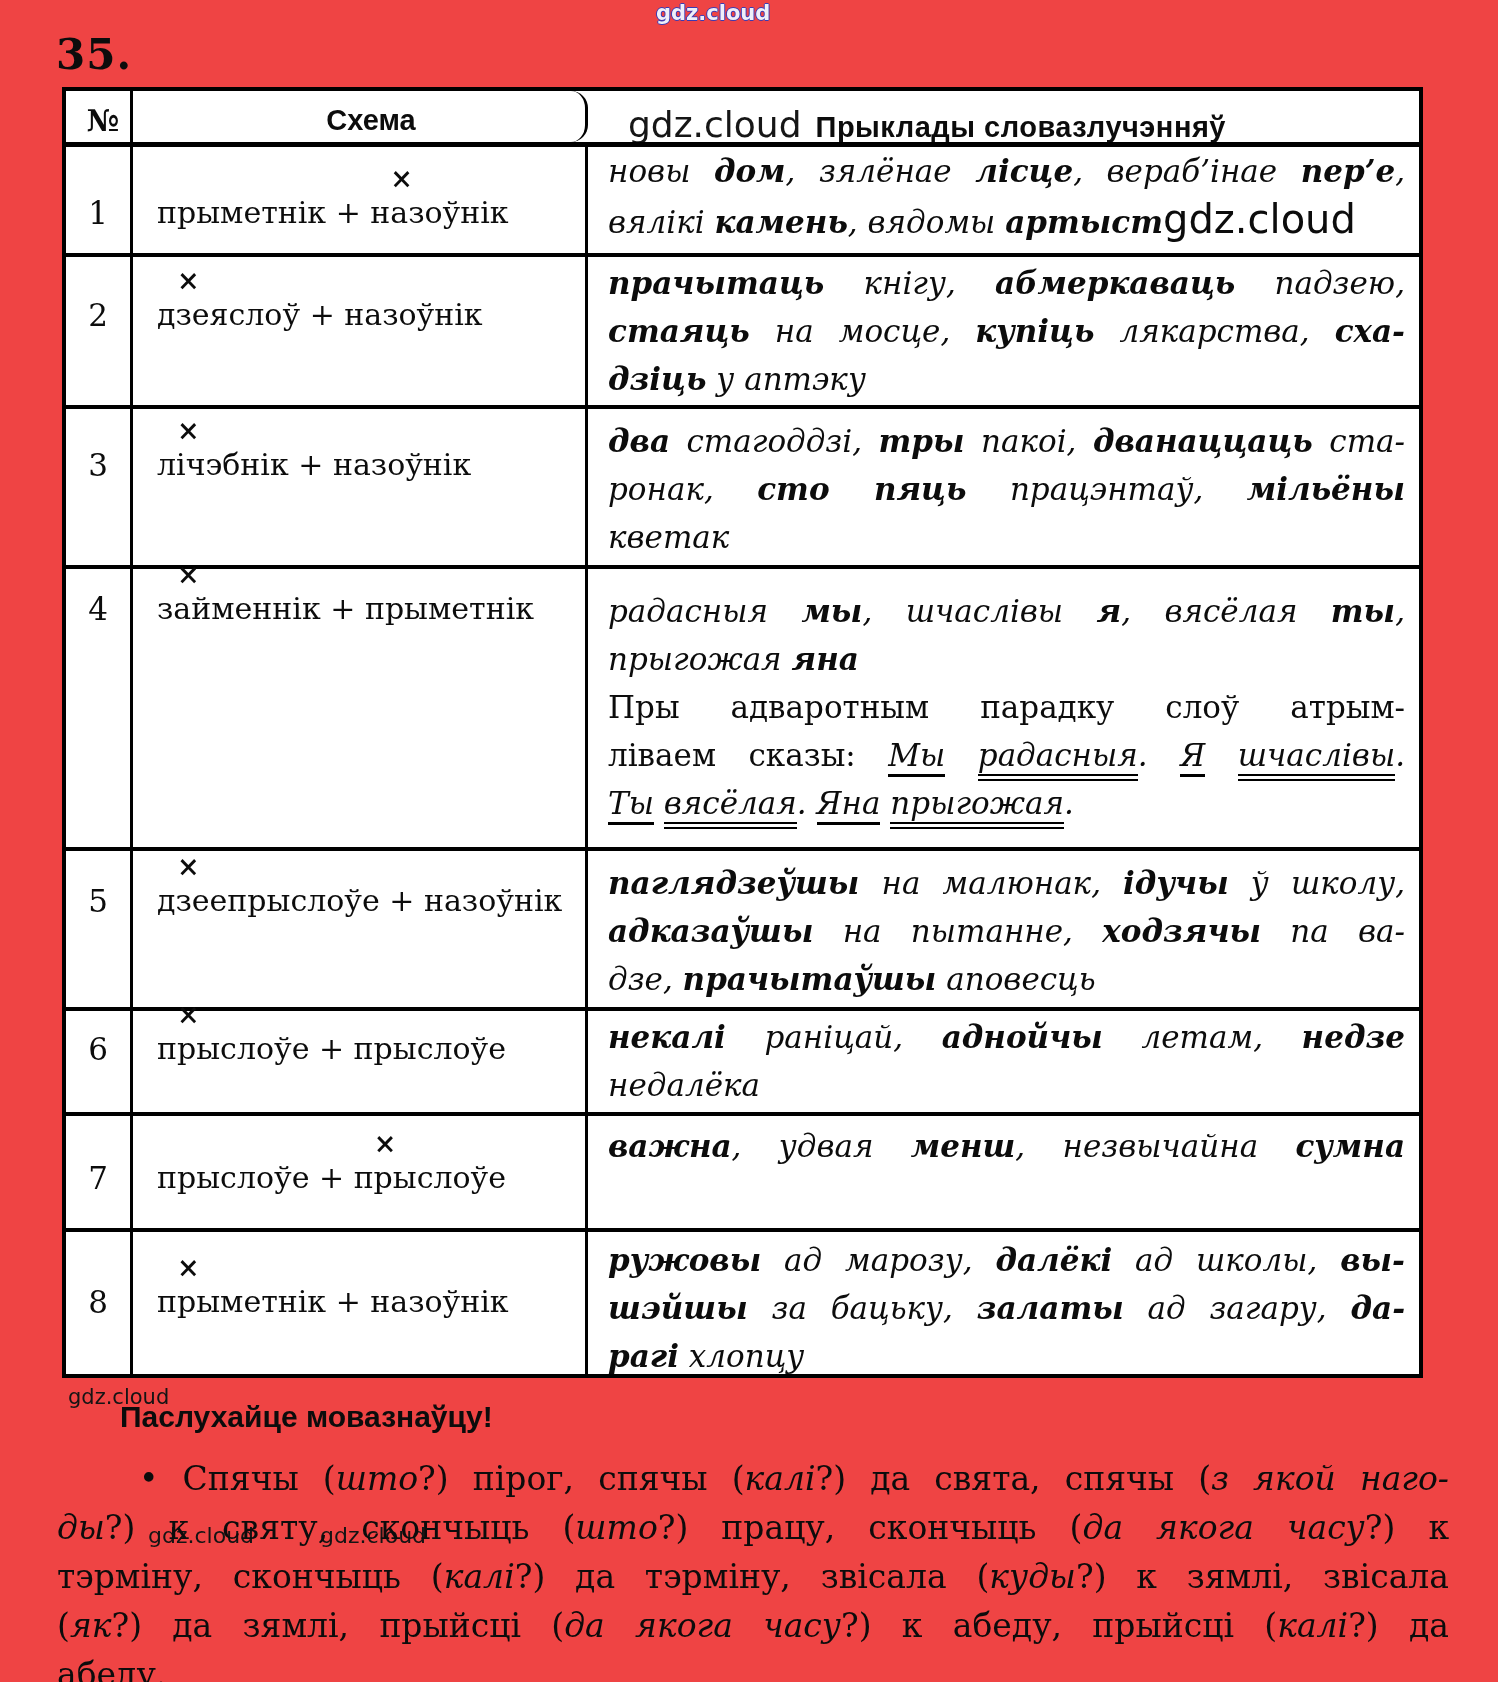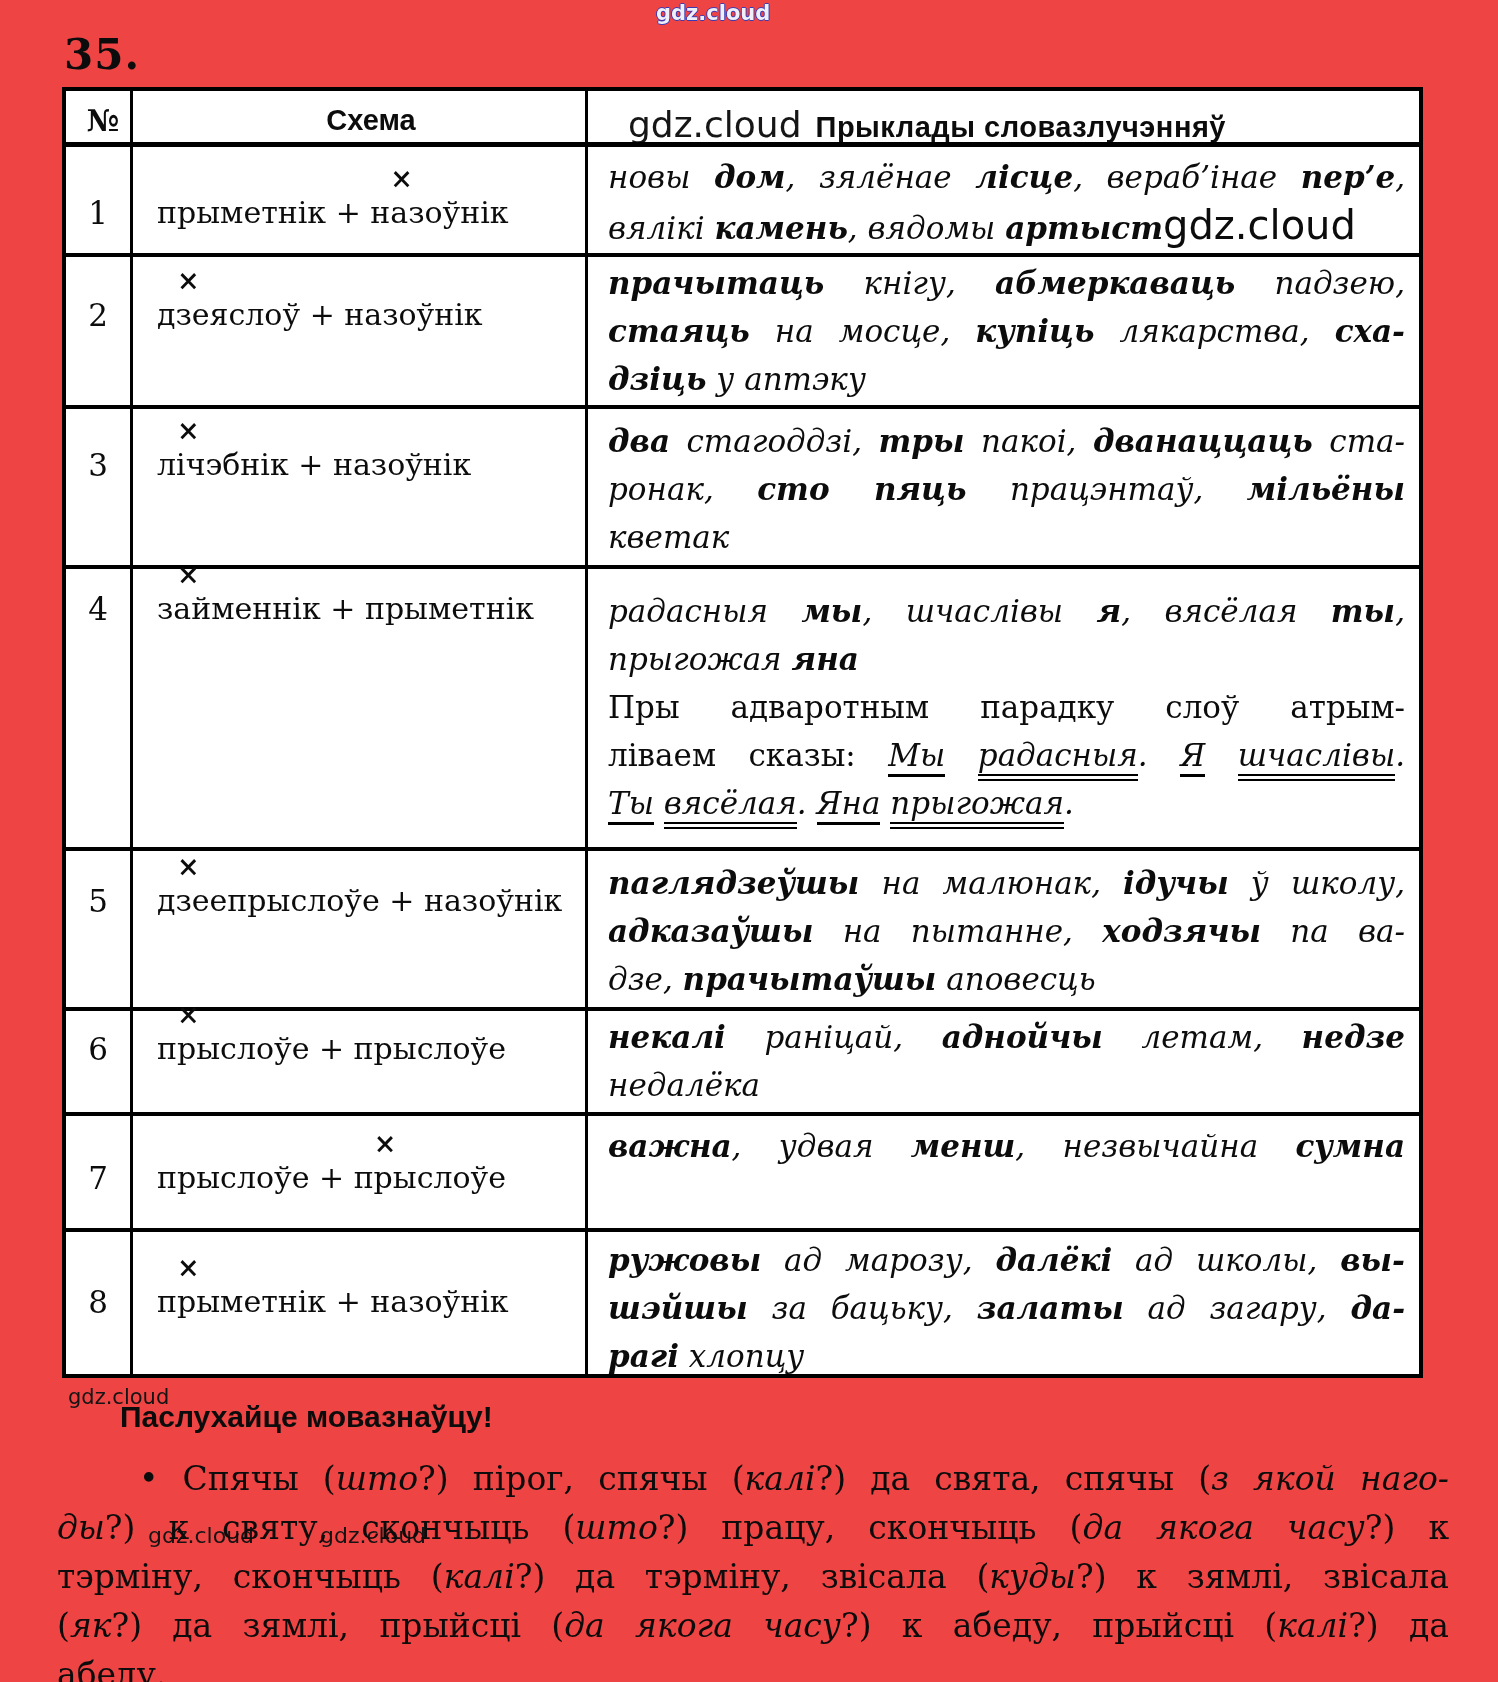--- a/index.html
+++ b/index.html
@@ -8,21 +8,21 @@
     position: relative;
     width: 1498px; height: 1682px;
     background: #ef4444;
     color: #0c0c0c;
     font-family: "DejaVu Serif", serif;
     overflow: hidden;
   }
 
   
   .ex-number {
-    position: absolute; left: 64px; top: 30px;
+    position: absolute; left: 56px; top: 30px;
     font-size: 42px; font-weight: bold; letter-spacing: 1px;
   }
 
   
   .gtable {
     position: absolute; left: 62px; top: 87px;
     width: 1361px;
     border: 4px solid #000;
     background: #fff;
   }
@@ -34,21 +34,21 @@
   }
   .trow:last-child { border-bottom: none; }
   .cell { position: relative; }
   .cell.cno, .cell.cschema { border-right: 3px solid #000; }
 
   
   .thead { height: 56px; border-bottom: 5px solid #000; }
   .thead .cno { font-size: 30px; font-weight: bold; padding: 12px 0 0 10px; }
   .thead .cschema {
     text-align: center; padding-top: 13px;
-    font-family: "Liberation Sans", sans-serif; font-weight: bold; font-size: 29px;
+    font-family: "Liberation Sans", sans-serif; font-weight: bold; font-size: 29px; border-radius: 17px;
   }
   .thead .cex { padding: 10px 0 0 40px; white-space: nowrap; }
   .wm-reg {
     font-family: "DejaVu Sans", sans-serif; font-size: 36px; color: #161616;
   }
   .thead .cex b {
     font-family: "Liberation Sans", sans-serif; font-size: 29px; margin-left: 14px;
     letter-spacing: 0.5px;
   }
 
@@ -122,21 +122,21 @@
       <div class="cell cno">№</div>
       <div class="cell cschema">Схема</div>
       <div class="cell cex"><span class="wm-reg">gdz.cloud</span><b>Прыклады словазлучэнняў</b></div>
     </div>
 
     <div class="trow" style="height:110px">
       <div class="cell cno" style="padding-top:48px">1</div>
       <div class="cell cschema" style="padding-top:48px">
         <span class="schema-line"><span>прыметнік + </span><span class="marked"><span class="xmark">×</span><span>назоўнік</span></span><span></span></span>
       </div>
-      <div class="cell cex" style="padding-top:6px">
+      <div class="cell cex" style="">
           <div class="line"><span class="seg-i">новы </span><span class="seg-bi">дом</span><span class="seg-i">, зялёнае </span><span class="seg-bi">лісце</span><span class="seg-i">, вераб’інае </span><span class="seg-bi">пер’е</span><span class="seg-i">,</span></div>
           <div class="line noj"><span class="seg-i">вялікі </span><span class="seg-bi">камень</span><span class="seg-i">, вядомы </span><span class="seg-bi">артыст</span><span class="seg-wm">gdz.cloud</span></div>
         </div>
     </div>
 
     <div class="trow" style="height:152px">
       <div class="cell cno" style="padding-top:40px">2</div>
       <div class="cell cschema" style="padding-top:40px">
         <span class="schema-line"><span></span><span class="marked"><span class="xmark">×</span><span>дзеяслоў</span></span><span> + назоўнік</span></span>
       </div>

